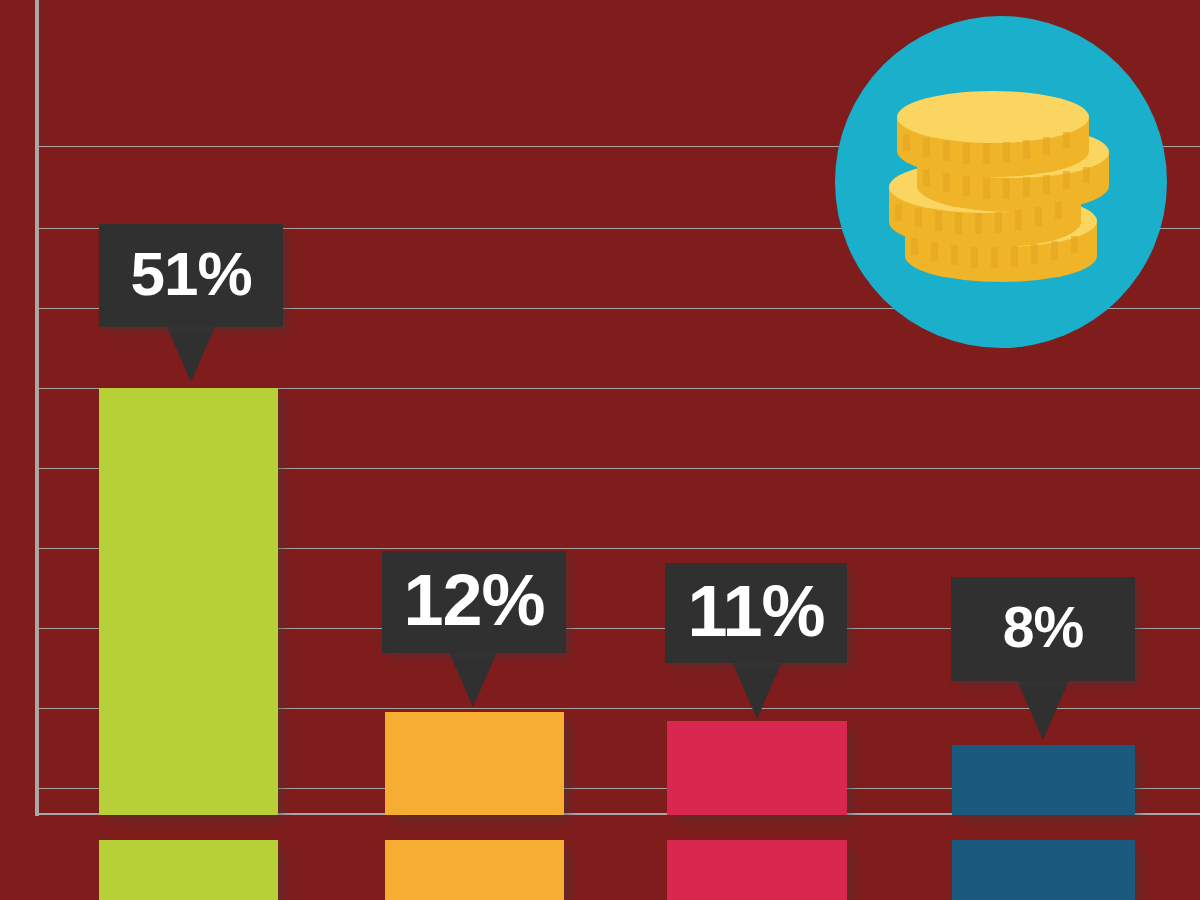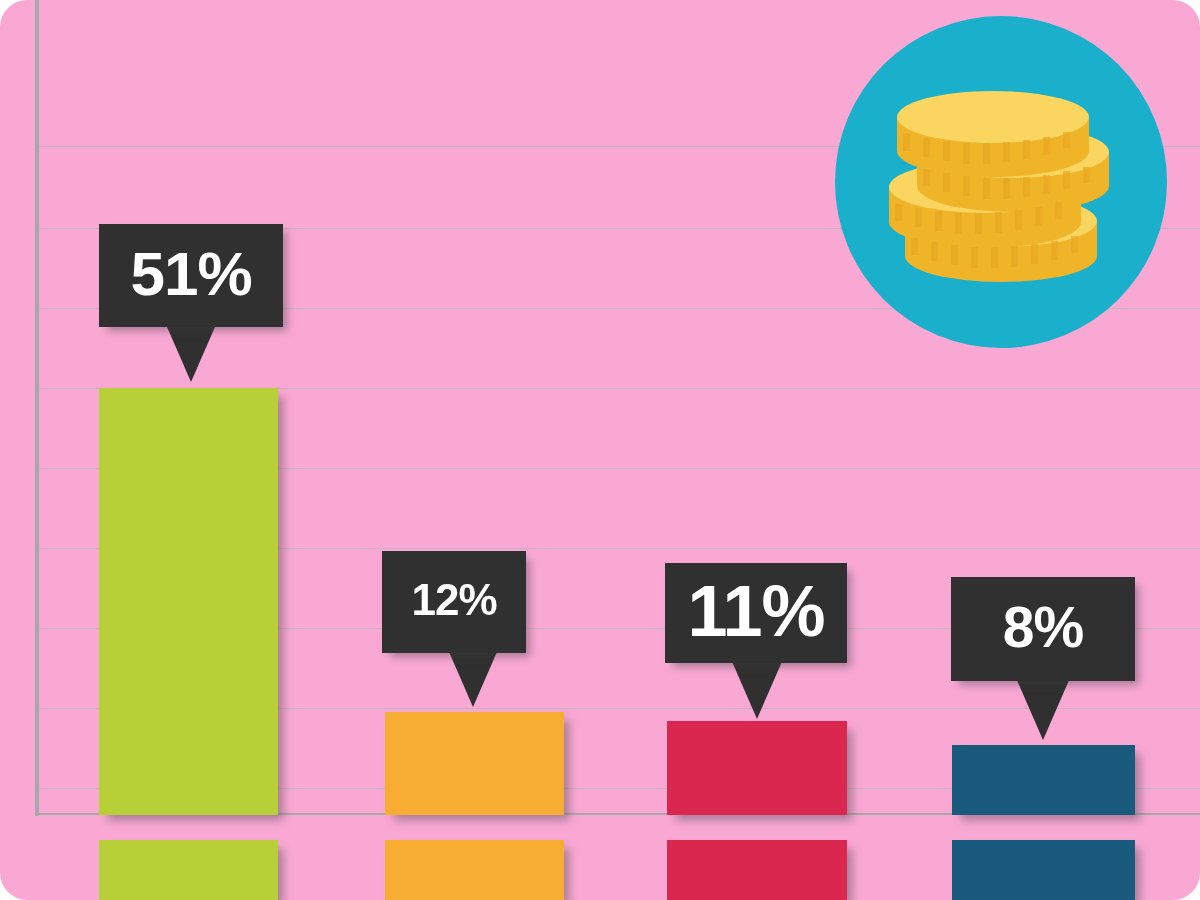--- a/index.html
+++ b/index.html
@@ -83,21 +83,21 @@
 
   
   .coin-icon {
     position: absolute;
     z-index: 6;
   }
 </style>
 </head>
 <body>
 
-<div id="stage" style="background: #f9a8d4; border-radius: 27px;">
+<div id="stage" style="background: #7f1d1d;">
 
   <div class="gridline" style="top: 146px; background: rgb(182, 184, 186);"></div>
   <div class="gridline" style="top: 228px; background: rgb(182, 184, 186);"></div>
   <div class="gridline" style="top: 308px; background: rgb(182, 184, 186);"></div>
   <div class="gridline" style="top: 388px; background: rgb(182, 184, 186);"></div>
   <div class="gridline" style="top: 468px; background: rgb(182, 184, 186);"></div>
   <div class="gridline" style="top: 548px; background: rgb(182, 184, 186);"></div>
   <div class="gridline" style="top: 628px; background: rgb(182, 184, 186);"></div>
   <div class="gridline" style="top: 708px; background: rgb(182, 184, 186);"></div>
   <div class="gridline" style="top: 788px; background: rgb(182, 184, 186);"></div>
@@ -106,21 +106,21 @@
   <div class="yaxis" style="background: rgb(166, 168, 170);"></div>
 
   <div class="bar" style="left: 99px; top: 388px; width: 179px; height: 427px; background: rgb(183, 208, 55);"></div>
   <div class="callout-tail" style="left: 164px; top: 320px; border-top-color: rgb(48, 48, 48);"></div>
   <div class="callout" style="left: 99px; top: 224px; width: 184px; height: 103px; font-size: 62px; background: rgb(48, 48, 48); color: rgb(255, 255, 255);">
     <span class="val">51%</span>
   </div>
 
   <div class="bar" style="left: 385px; top: 712px; width: 179px; height: 103px; background: rgb(247, 173, 49);"></div>
   <div class="callout-tail" style="left: 446px; top: 645px; border-top-color: rgb(48, 48, 48);"></div>
-  <div class="callout" style="left: 382px; top: 551px; width: 144px; height: 102px; font-size: 44px; background: rgb(48, 48, 48); color: rgb(255, 255, 255);">
+  <div class="callout" style="left: 382px; top: 551px; width: 184px; height: 102px; font-size: 72px; background: rgb(48, 48, 48); color: rgb(255, 255, 255);">
     <span class="val">12%</span>
   </div>
 
   <div class="bar" style="left: 667px; top: 721px; width: 180px; height: 94px; background: rgb(217, 39, 79);"></div>
   <div class="callout-tail" style="left: 730px; top: 657px; border-top-color: rgb(48, 48, 48);"></div>
   <div class="callout" style="left: 665px; top: 563px; width: 182px; height: 100px; font-size: 72px; background: rgb(48, 48, 48); color: rgb(255, 255, 255);">
     <span class="val">11%</span>
   </div>
 
   <div class="bar" style="left: 952px; top: 745px; width: 183px; height: 70px; background: rgb(26, 91, 125);"></div>

